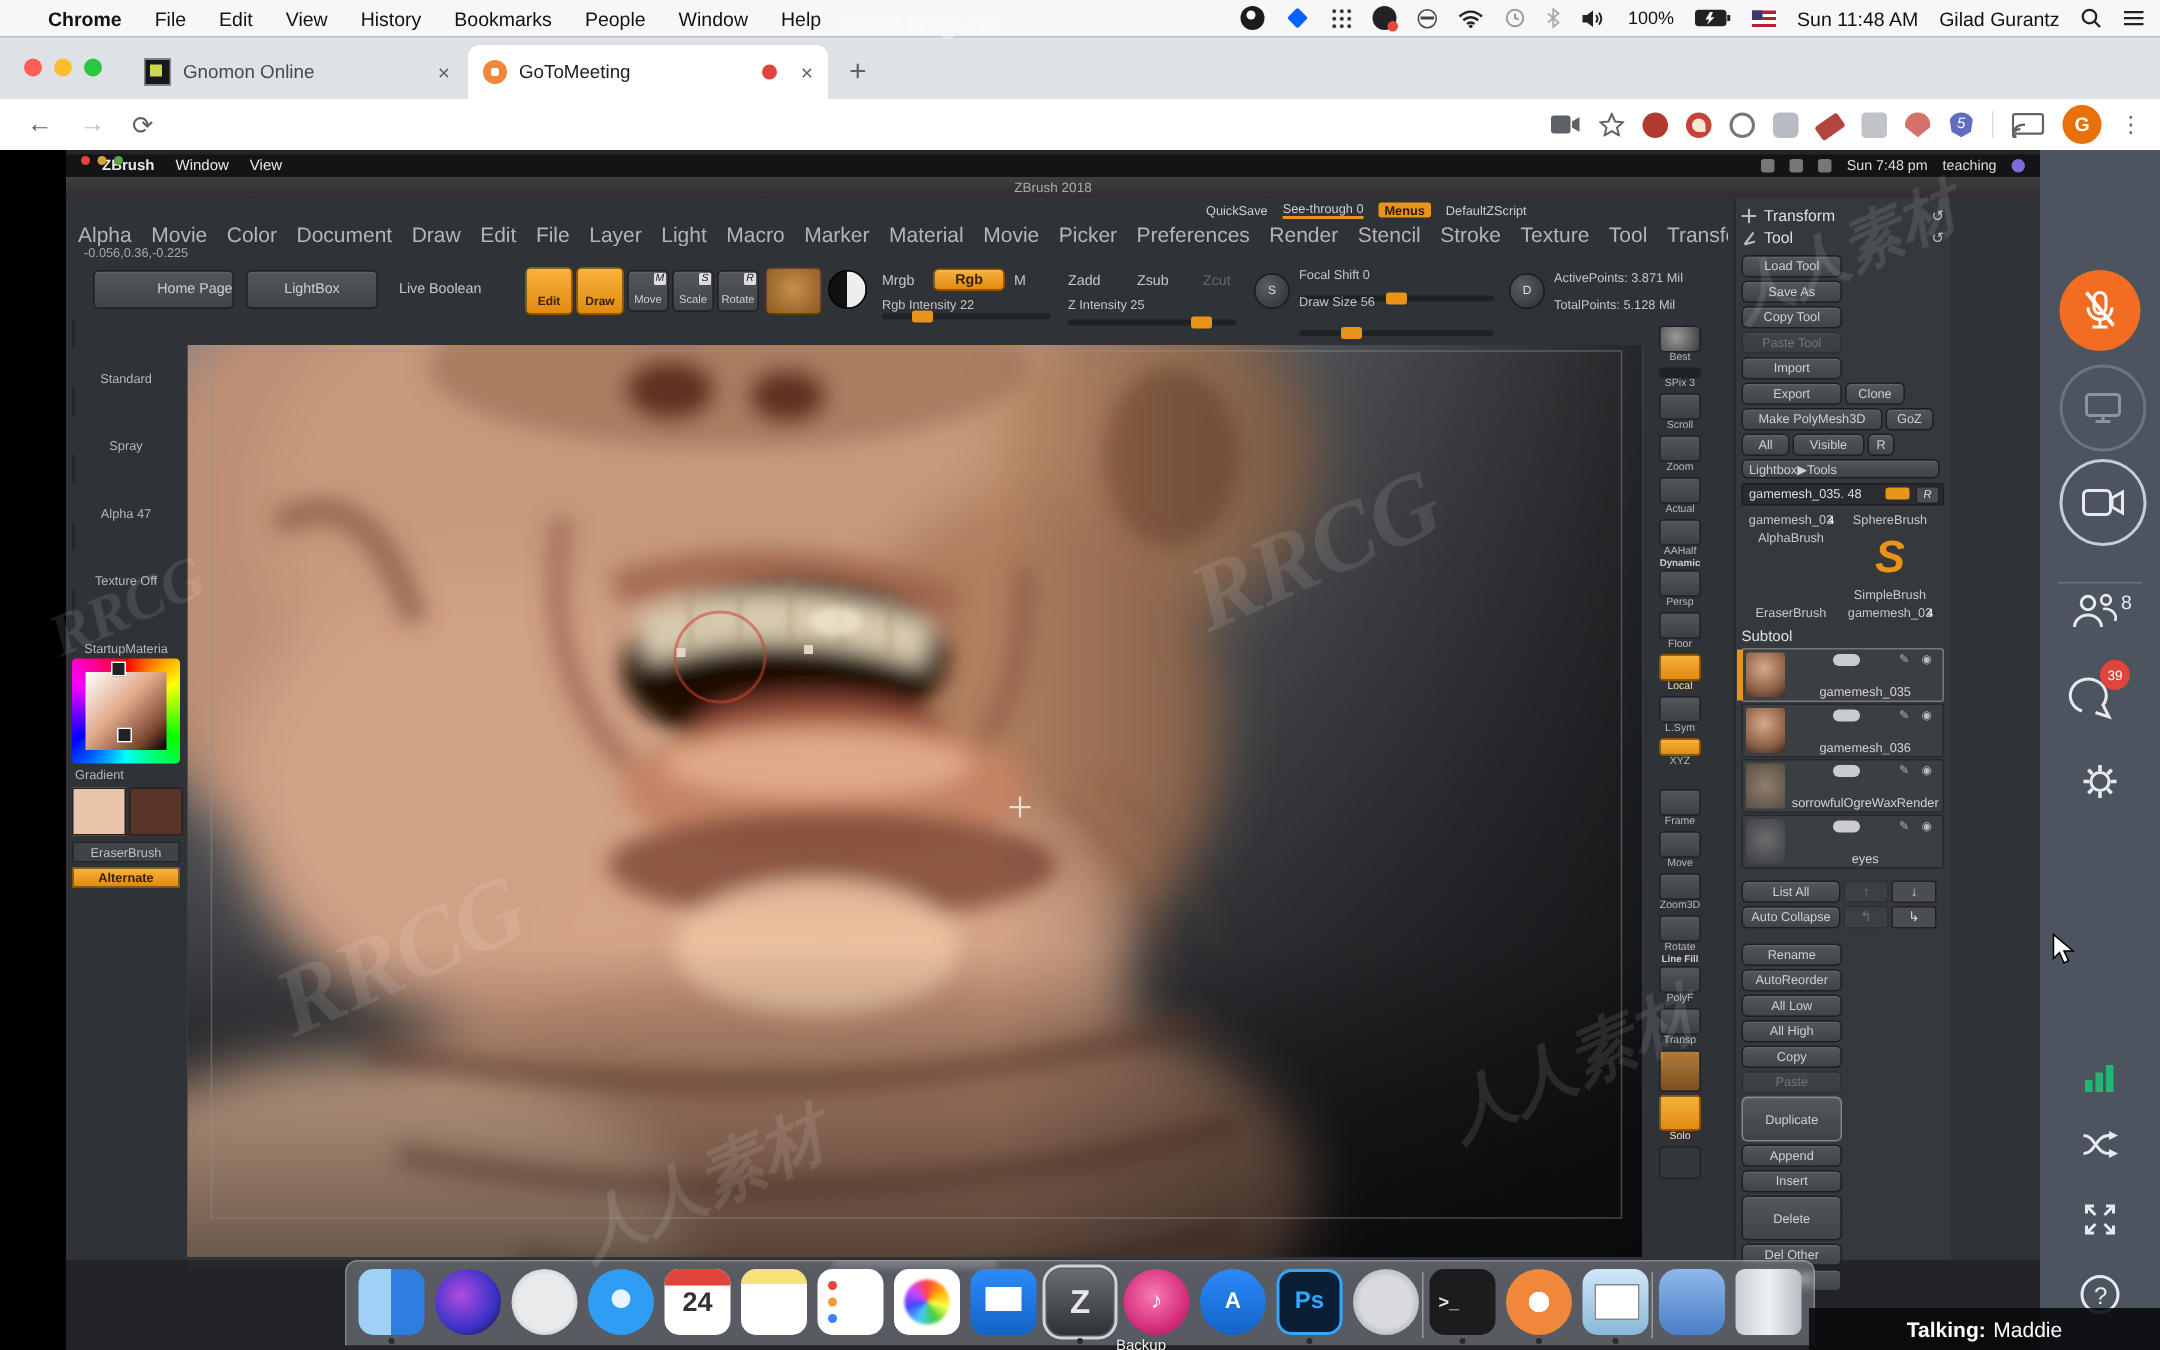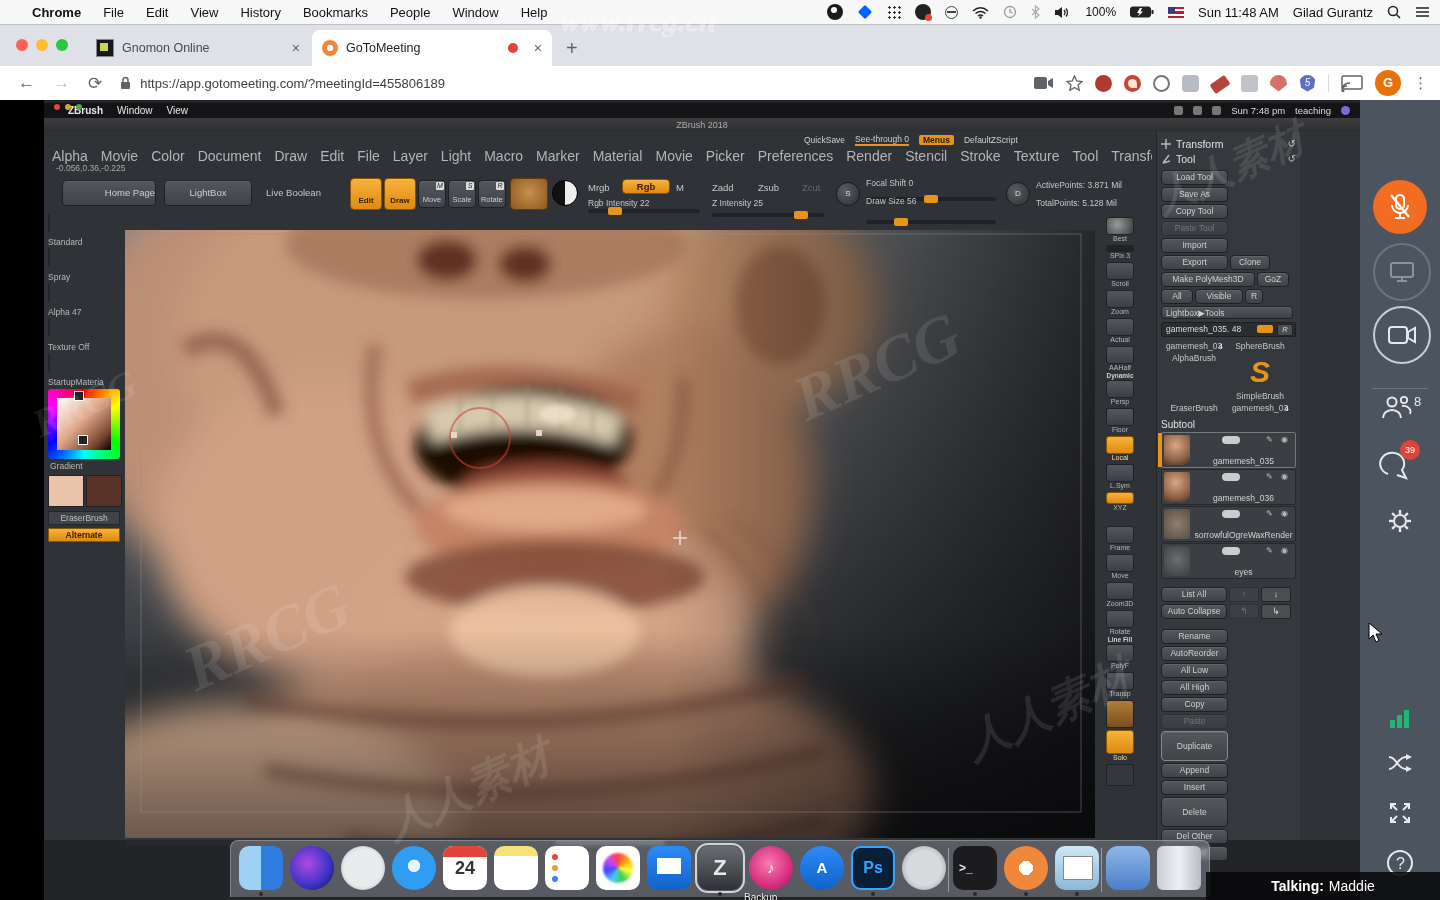--- a/index.html
+++ b/index.html
@@ -93,21 +93,21 @@
   .mini-slider{height:4px;background:#202326;border-radius:2px;position:relative;}
   .mini-slider i{position:absolute;top:-2px;width:14px;height:8px;background:#e8941a;border-radius:2px;}
   .slider-lbl{font-size:8.5px;color:#c6c6c6;white-space:nowrap;}
   .knob{width:22px;height:22px;border-radius:50%;background:radial-gradient(circle at 35% 35%,#5a5e62,#2b2e31);border:1px solid #1a1c1e;color:#ddd;font-size:8px;text-align:center;line-height:22px;}
   .yin{width:24px;height:24px;border-radius:50%;background:linear-gradient(90deg,#111 50%,#eee 50%);border:1px solid #000;}
   .brushtile{width:36px;height:30px;border-radius:4px;background:radial-gradient(circle at 50% 45%,#c78f4a,#8a5a20);border:1px solid #5a3a10;}
   
   #zb-lefttray{left:4px;top:82px;width:74px;}
   .lt-item{width:72px;margin-bottom:2px;position:relative;}
   .lt-thumb{width:72px;height:50px;background:#3a3e42;border:1px solid #232629;border-radius:3px;}
-  .lt-label{font-size:8.5px;color:#b8b8b8;text-align:left;width:72px;margin-top:5px;}
+  .lt-label{font-size:8.5px;color:#b8b8b8;text-align:center;width:72px;margin-top:15px;}
   .lt-standard .lt-thumb{background:radial-gradient(circle at 45% 40%,#efefef 0 8%,#b9b9b9 30%,#6e6e6e 75%);border-radius:6px;}
   .lt-spray .lt-thumb{background:#2c2f32 radial-gradient(circle,#fff 2.5px,transparent 3px);background-size:14px 13px;}
   .lt-alpha .lt-thumb{background:#2b2d30 radial-gradient(circle at 55% 50%,#fff 0 2px,#555 8px,#2b2d30 18px);}
   .lt-texoff .lt-thumb{background:#43464a;}
   .lt-material .lt-thumb{height:58px;background:radial-gradient(circle at 48% 42%,#ffffff 0 32%,#cfcfcf 55%,#5a5a5a 100%);border-radius:4px;}
   #gradientbox{width:72px;height:70px;background:conic-gradient(#f00,#ff0,#0f0,#0ff,#00f,#f0f,#f00);border-radius:3px;position:relative;}
   #gradientbox .inner{position:absolute;left:9px;top:9px;right:9px;bottom:9px;background:linear-gradient(135deg,#fff 0%,#e0a98a 45%,#7a4630 80%,#000 100%);}
   .grad-handle{position:absolute;width:8px;height:8px;border:1.5px solid #fff;background:#222;}
   .swatch{width:34px;height:30px;border:1px solid #222;}
   .sw1{background:#e9c4ab;}
@@ -225,21 +225,21 @@
   .sc-screen{border:2px solid #6b7480;}
   .sc-cam{border:2px solid #c8cdd3;}
   .side-div{left:12px;width:56px;height:1px;background:#6b7480;}
   .side-ico{width:80px;text-align:center;}
   .badge39{position:absolute;left:40px;top:-8px;background:#e0443a;color:#fff;border-radius:50%;width:20px;height:20px;font-size:9px;line-height:20px;text-align:center;}
   
   #talking{left:1206px;top:872px;width:234px;height:28px;background:rgba(8,8,10,.88);color:#fff;font-size:14px;display:flex;align-items:center;justify-content:center;gap:5px;z-index:50;}
   #talking b{font-weight:bold;}
   
   .wm{position:absolute;color:rgba(255,255,255,.10);font-family:"Liberation Serif",serif;font-style:italic;font-weight:bold;pointer-events:none;z-index:60;white-space:nowrap;}
-  #wm0{left:560px;top:4px;font-size:30px;color:rgba(255,255,255,.28);-webkit-text-stroke:1px rgba(255,255,255,.3);}
+  #wm0{left:560px;top:4px;font-size:20px;color:rgba(255,255,255,.28);-webkit-text-stroke:1px rgba(255,255,255,.3);}
   #wm1{left:790px;top:330px;font-size:64px;transform:rotate(-24deg);}
   #wm2{left:180px;top:600px;font-size:64px;transform:rotate(-24deg);}
   #wm3{left:960px;top:680px;font-size:44px;transform:rotate(-24deg);}
   #wm4{left:380px;top:760px;font-size:44px;transform:rotate(-24deg);}
   #wm5{left:1150px;top:140px;font-size:40px;transform:rotate(-24deg);}
   #wm6{left:30px;top:380px;font-size:40px;transform:rotate(-24deg);}
   
   #cursor{left:1368px;top:622px;z-index:70;}
 </style>
 </head>
@@ -316,27 +316,20 @@
       <i class="rec-dot"></i>
       <span class="tab-x">×</span>
     </div>
     <span class="ab newtab">+</span>
   </div>
 
   <div id="toolbar" class="ab">
     <span class="nav-ic">←</span>
     <span class="nav-ic dim">→</span>
     <span class="nav-ic">⟳</span>
-    <div id="omnibox">
-      <svg width="11" height="14">
-          <rect x="1" y="6" width="9" height="7" rx="1" fill="#5f6368"></rect>
-          <path d="M3,6 V4 a2.5,2.5 0 0 1 5,0 V6" stroke="#5f6368" stroke-width="1.5" fill="none"></path>
-        </svg>
-      <span id="url">https://app.gotomeeting.com/?meetingId=455806189</span>
-    </div>
     <div id="tb-right">
       <svg width="20" height="14">
           <rect x="0" y="1" width="13" height="12" rx="2" fill="#5f6368"></rect>
           <polygon points="14,5 19,2 19,12 14,9" fill="#5f6368"></polygon>
         </svg>
       <svg width="17" height="16">
           <path d="M8.5,1 L10.7,6 L16,6.5 L12,10 L13.3,15.3 L8.5,12.5 L3.7,15.3 L5,10 L1,6.5 L6.3,6 Z" stroke="#5f6368" stroke-width="1.3" fill="none"></path>
         </svg>
       <i class="ext e-hand"></i>
       <i class="ext e-ghost"></i>

